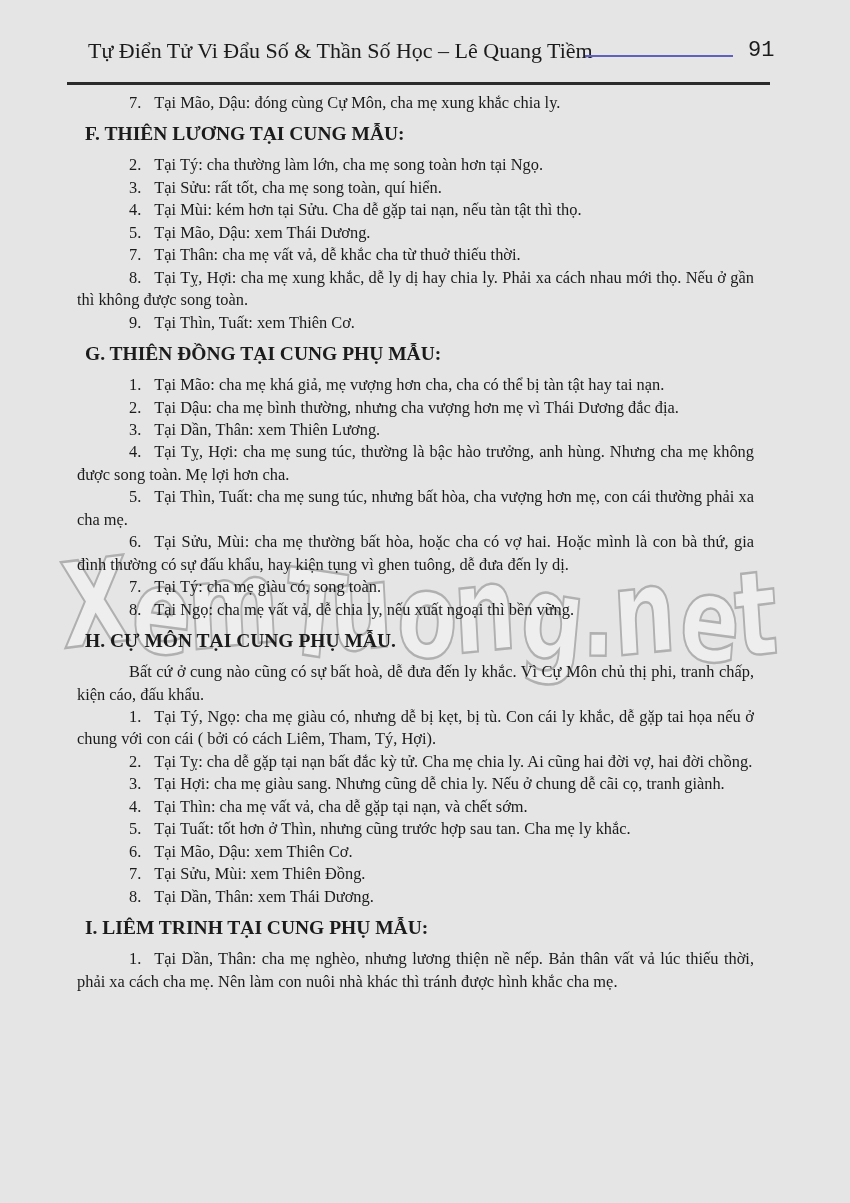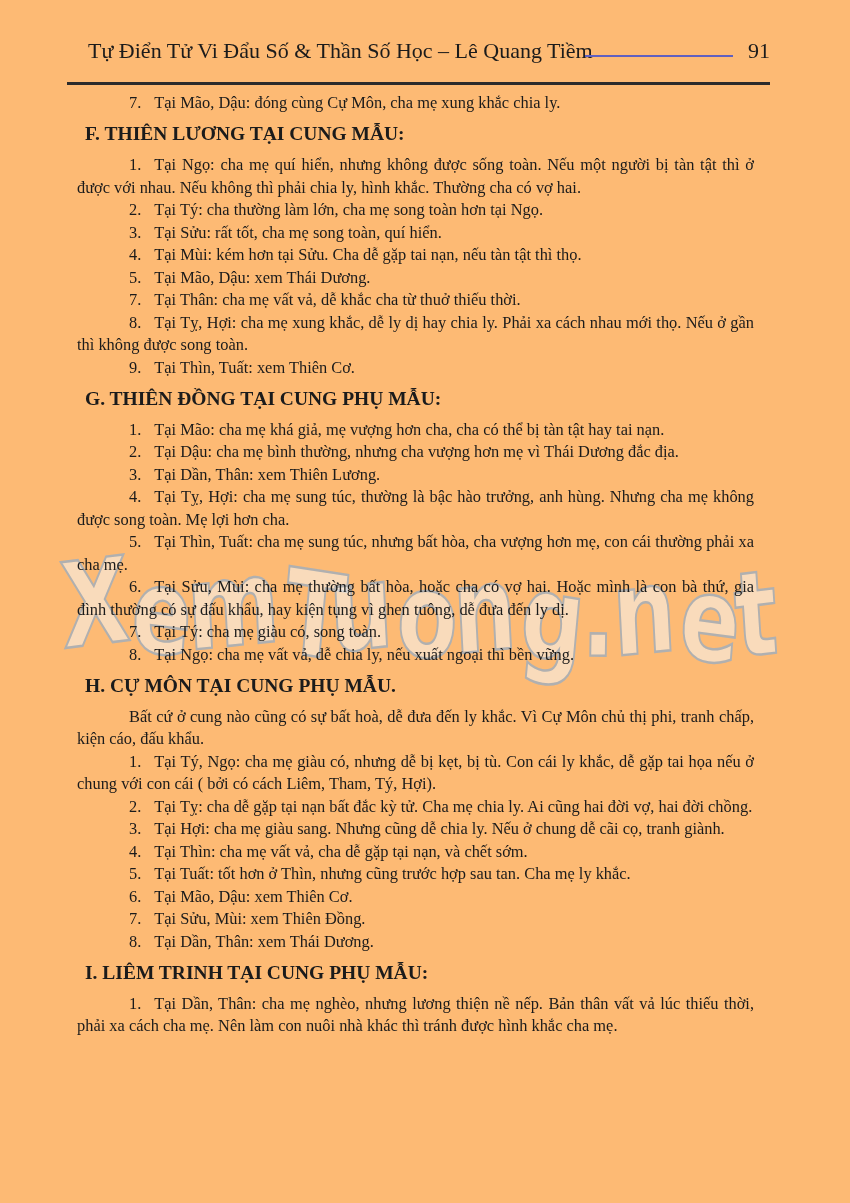--- a/index.html
+++ b/index.html
@@ -1,35 +1,35 @@
 <!DOCTYPE html>
 <html><head>
 <meta charset="utf-8">
 <style>
   html,body { margin:0; padding:0; background:#ffffff; }
   .page {
     position:relative;
     width:850px; height:1203px;
-    background:#fdba74;
+    background:#e5e5e5;
     font-family:"Liberation Serif", serif;
     color:#1b1b1b;
     overflow:hidden;
   }
   
   .hdr-title {
     position:absolute; left:88px; top:38px;
     font-size:22px; line-height:26px; white-space:nowrap;
   }
   .hdr-blank {
     position:absolute; left:585px; top:55px;
     width:148px; height:2px; background:#6060c0;
   }
   .hdr-pagenum {
     position:absolute; left:748px; top:38px;
-    font-size:22px; line-height:26px;
+    font-size:22px; line-height:26px;font-family:Liberation Mono, monospace;
   }
   .hdr-rule {
     position:absolute; left:67px; top:82px;
     width:703px; height:3px; background:#2b2b2b;
   }
   
   .watermark {
     position:absolute; left:50px; top:546px;
     width:750px; height:160px;
     transform:rotate(0.8deg);
@@ -76,21 +76,20 @@
     <svg width="750" height="160" viewBox="0 0 750 160" xmlns="http://www.w3.org/2000/svg">
       <text x="14" y="102" textLength="716" lengthAdjust="spacingAndGlyphs" rotate="-6 5 -5 6 -5 5 -5 6 0 -5 5 -6" font-family="DejaVu Sans, sans-serif" font-size="118" font-weight="bold" fill="rgba(245,245,245,0.55)" stroke="#b0b0b0" stroke-width="2.5">XemTuong.net</text>
     </svg>
   </div>
 
   <div class="content">
 
     <p class="item"><span class="num">7.</span><span>Tại Mão, Dậu: đóng cùng Cự Môn, cha mẹ xung khắc chia ly.</span></p>
 
     <h3 class="sec sec-f">F. THIÊN LƯƠNG TẠI CUNG MẪU:</h3>
-    <p class="item"><span class="num">1.</span><span>Tại Ngọ: cha mẹ quí hiển, nhưng không được sống toàn. Nếu một người bị tàn tật thì ở được với nhau. Nếu không thì phải chia ly, hình khắc. Thường cha có vợ hai.</span></p>
     <p class="item"><span class="num">2.</span><span>Tại Tý: cha thường làm lớn, cha mẹ song toàn hơn tại Ngọ.</span></p>
     <p class="item"><span class="num">3.</span><span>Tại Sửu: rất tốt, cha mẹ song toàn, quí hiển.</span></p>
     <p class="item"><span class="num">4.</span><span>Tại Mùi: kém hơn tại Sửu. Cha dễ gặp tai nạn, nếu tàn tật thì thọ.</span></p>
     <p class="item"><span class="num">5.</span><span>Tại Mão, Dậu: xem Thái Dương.</span></p>
     <p class="item"><span class="num">7.</span><span>Tại Thân: cha mẹ vất vả, dễ khắc cha từ thuở thiếu thời.</span></p>
     <p class="item"><span class="num">8.</span><span>Tại Tỵ, Hợi: cha mẹ xung khắc, dễ ly dị hay chia ly. Phải xa cách nhau mới thọ. Nếu ở gần thì không được song toàn.</span></p>
     <p class="item"><span class="num">9.</span><span>Tại Thìn, Tuất: xem Thiên Cơ.</span></p>
 
     <h3 class="sec sec-g">G. THIÊN ĐỒNG TẠI CUNG PHỤ MẪU:</h3>
     <p class="item"><span class="num">1.</span><span>Tại Mão: cha mẹ khá giả, mẹ vượng hơn cha, cha có thể bị tàn tật hay tai nạn.</span></p>

